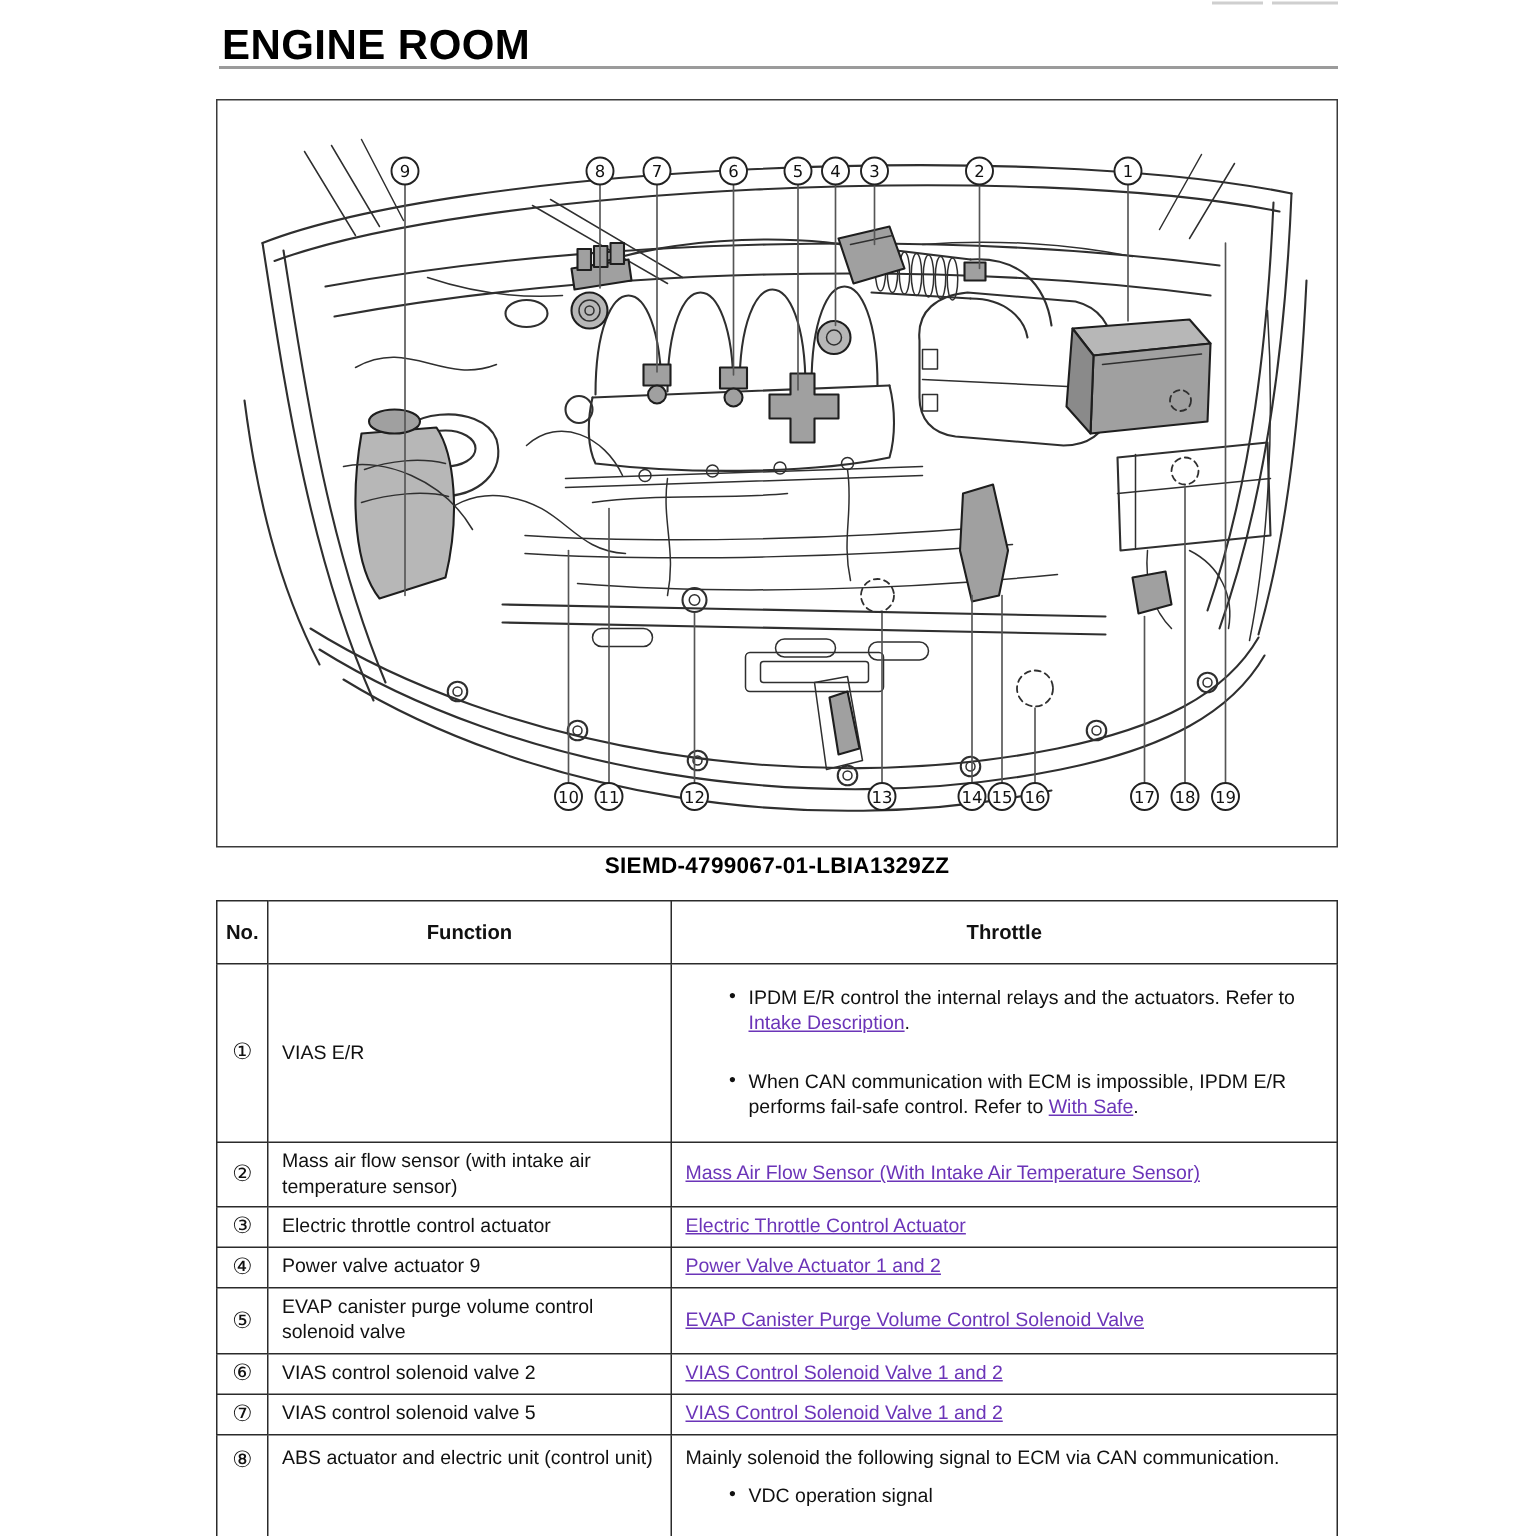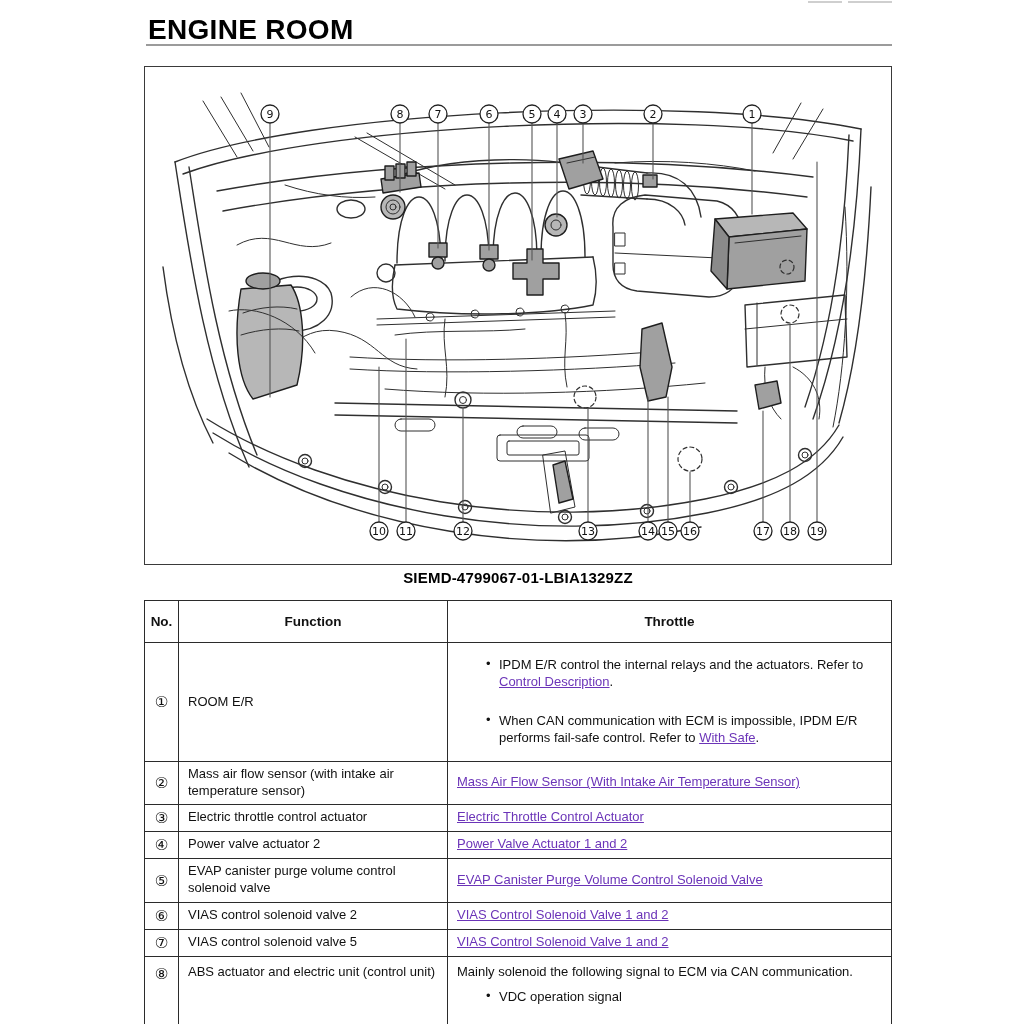--- a/index.html
+++ b/index.html
@@ -346,41 +346,41 @@
     <thead>
       <tr>
         <th>No.</th>
         <th>Function</th>
         <th>Throttle</th>
       </tr>
     </thead>
     <tbody>
         <tr class="r1">
           <td class="no-cell">①</td>
-          <td class="comp-cell">ROOM E/R</td>
+          <td class="comp-cell">VIAS E/R</td>
           <td class="func-cell">
             <ul class="fn-bullets">
-              <li>IPDM E/R control the internal relays and the actuators. Refer to <a class="doc-link" href="#">Control Description</a>.</li>
+              <li>IPDM E/R control the internal relays and the actuators. Refer to <a class="doc-link" href="#">Intake Description</a>.</li>
               <li>When CAN communication with ECM is impossible, IPDM E/R performs fail-safe control. Refer to <a class="doc-link" href="#">With Safe</a>.</li>
             </ul>
           </td>
         </tr>
         <tr class="r2">
           <td class="no-cell">②</td>
           <td class="comp-cell">Mass air flow sensor (with intake air temperature sensor)</td>
           <td class="func-cell"><a class="doc-link" href="#">Mass Air Flow Sensor (With Intake Air Temperature Sensor)</a></td>
         </tr>
         <tr class="r3">
           <td class="no-cell">③</td>
           <td class="comp-cell">Electric throttle control actuator</td>
           <td class="func-cell"><a class="doc-link" href="#">Electric Throttle Control Actuator</a></td>
         </tr>
         <tr class="r4">
           <td class="no-cell">④</td>
-          <td class="comp-cell">Power valve actuator 2</td>
+          <td class="comp-cell">Power valve actuator 9</td>
           <td class="func-cell"><a class="doc-link" href="#">Power Valve Actuator 1 and 2</a></td>
         </tr>
         <tr class="r5">
           <td class="no-cell">⑤</td>
           <td class="comp-cell">EVAP canister purge volume control solenoid valve</td>
           <td class="func-cell"><a class="doc-link" href="#">EVAP Canister Purge Volume Control Solenoid Valve</a></td>
         </tr>
         <tr class="r6">
           <td class="no-cell">⑥</td>
           <td class="comp-cell">VIAS control solenoid valve 2</td>

